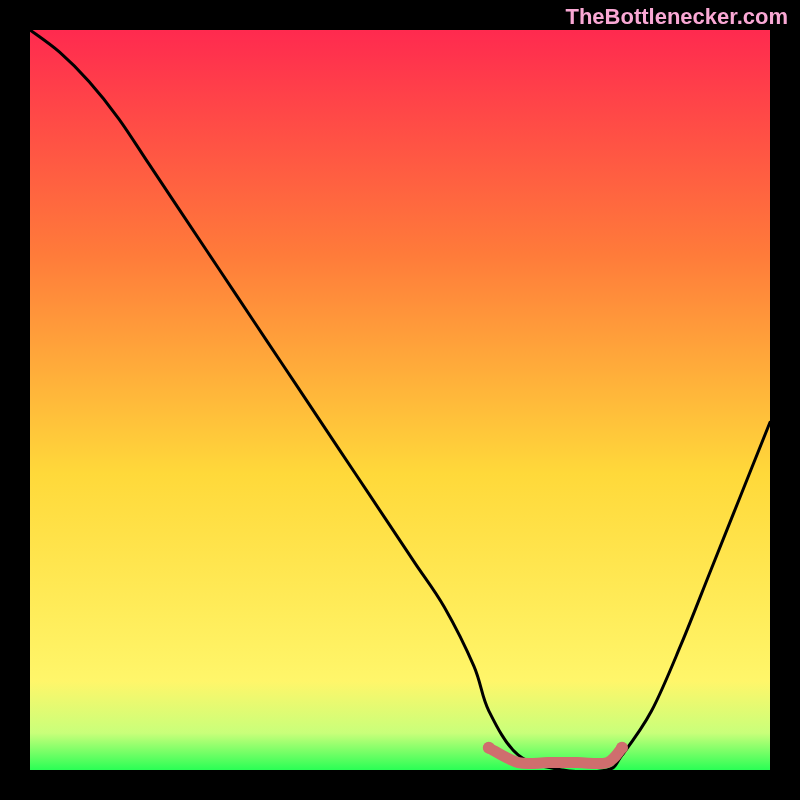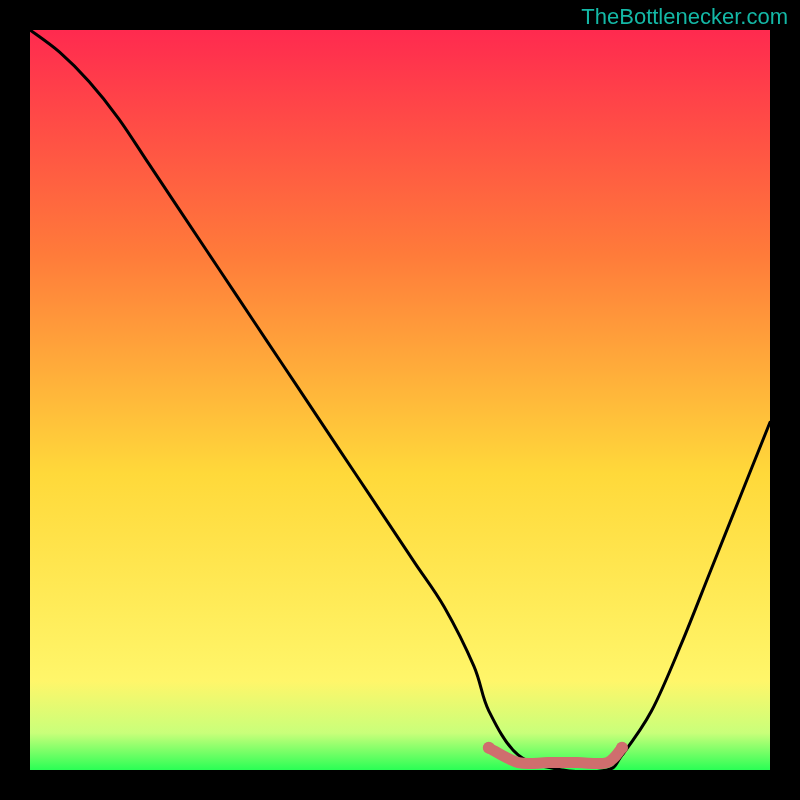--- a/index.html
+++ b/index.html
@@ -4,22 +4,22 @@
 <style>
   * { margin: 0; padding: 0; box-sizing: border-box; }
   html, body { width: 800px; height: 800px; background: #000; overflow: hidden; }
   .container { position: relative; width: 800px; height: 800px; background: #000; }
   .watermark {
     position: absolute;
     top: 4px;
     right: 12px;
     font-family: Arial, sans-serif;
     font-size: 22px;
-    font-weight: normal;
-    color: #14b8a6;
+    font-weight: bold;
+    color: #f9a8d4;
     z-index: 10;
   }
   .plot-area {
     position: absolute;
     left: 30px;
     top: 30px;
     width: 740px;
     height: 740px;
     overflow: hidden;
   }

